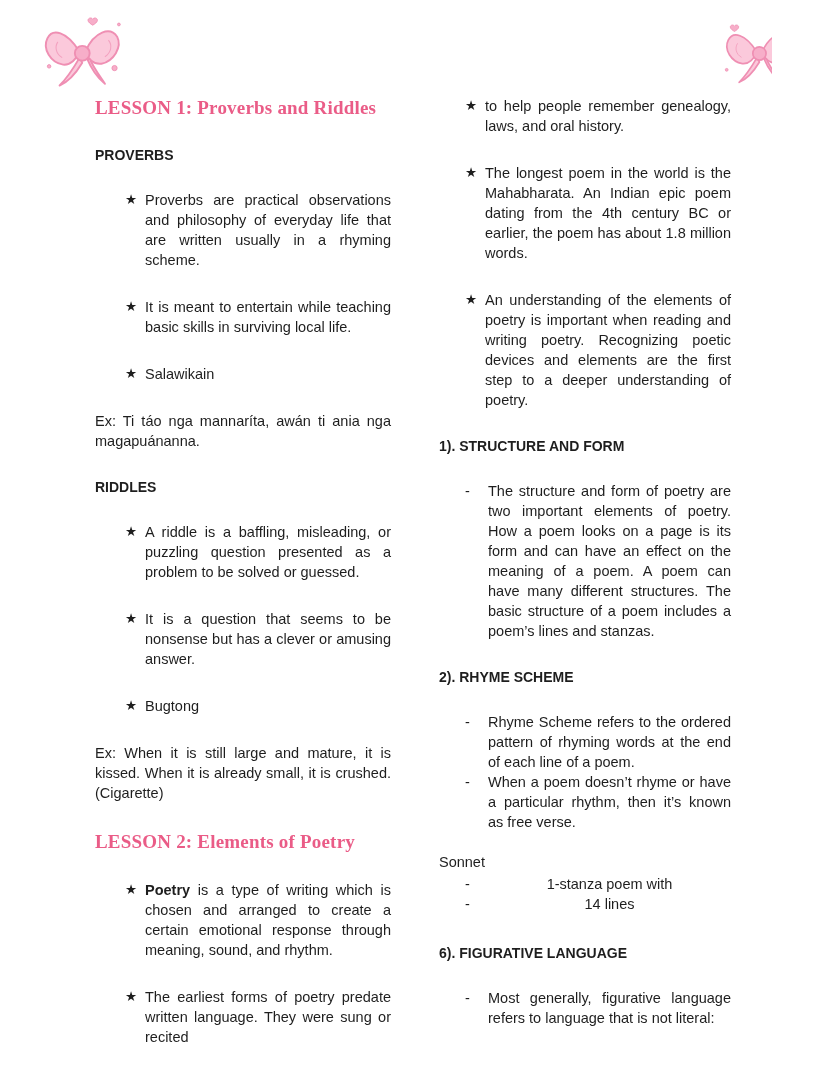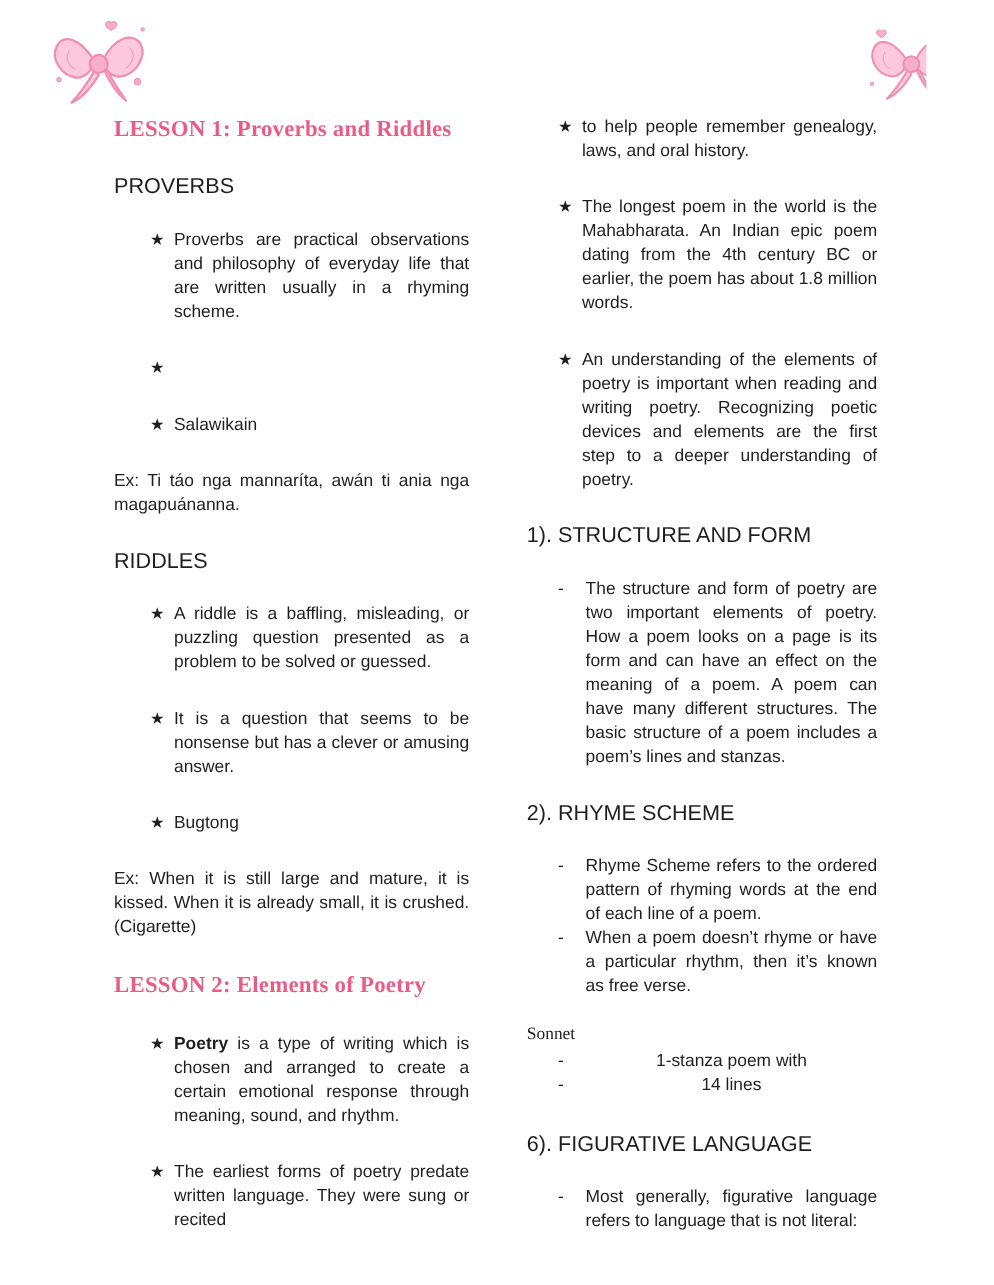--- a/index.html
+++ b/index.html
@@ -22,36 +22,36 @@
     font-family:"Liberation Serif", serif;
     font-weight:bold;
     font-size:19px;
     line-height:24px;
     color:#ea5c87;
     margin:0 0 26px 0;
     letter-spacing:.2px;
   }
   .lesson-title.second{margin-top:17px;}
   .sub-heading{
-    font-weight:normal;
-    font-size:18px;
+    font-weight:bold;
+    font-size:14px;
     line-height:18px;
     margin:0 0 26px 0;
   }
   ul{list-style:none;margin:0;padding:0;}
   li{display:flex;margin:0 0 27px 0;}
   .star-list .marker{flex:0 0 20px;margin-left:30px;font-size:13.5px;}
   .col-right .star-list .marker{margin-left:26px;}
   .dash-list .marker{flex:0 0 23px;margin-left:26px;}
   .dash-list.tight li{margin-bottom:0;}
   .dash-list.gap-after{margin-bottom:20px;}
   .li-text{flex:1;text-align:justify;}
   .li-text.no-justify{text-align:center;}
   .para{margin:0 0 27px 0;text-align:justify;}
-  .plain-label{margin:0 0 2px 0;font-family:Liberation Serif, serif;}
+  .plain-label{margin:0 0 2px 0;}
   .heading-top-gap{margin-top:30px;}
   .bold{font-weight:bold;}
   .bow{position:absolute;}
   .bow-left{left:40px;top:14px;width:88px;height:82px;}
   .bow-right{left:722px;top:18px;width:78px;height:74px;}
 </style>
 </head>
 <body>
 
 <div class="page">
@@ -108,20 +108,21 @@
 
       <h2 class="sub-heading">PROVERBS</h2>
 
       <ul class="star-list">
         <li>
           <span class="marker">★</span>
           <span class="li-text">Proverbs are practical observations and philosophy of everyday life that are written usually in a rhyming scheme.</span>
         </li>
         <li>
           <span class="marker">★</span>
+          <span class="li-text">It is meant to entertain while teaching basic skills in surviving local life.</span>
         </li>
         <li>
           <span class="marker">★</span>
           <span class="li-text">Salawikain</span>
         </li>
       </ul>
 
       <p class="para">Ex: Ti táo nga mannaríta, awán ti ania nga magapuánanna.</p>
 
       <h2 class="sub-heading">RIDDLES</h2>

